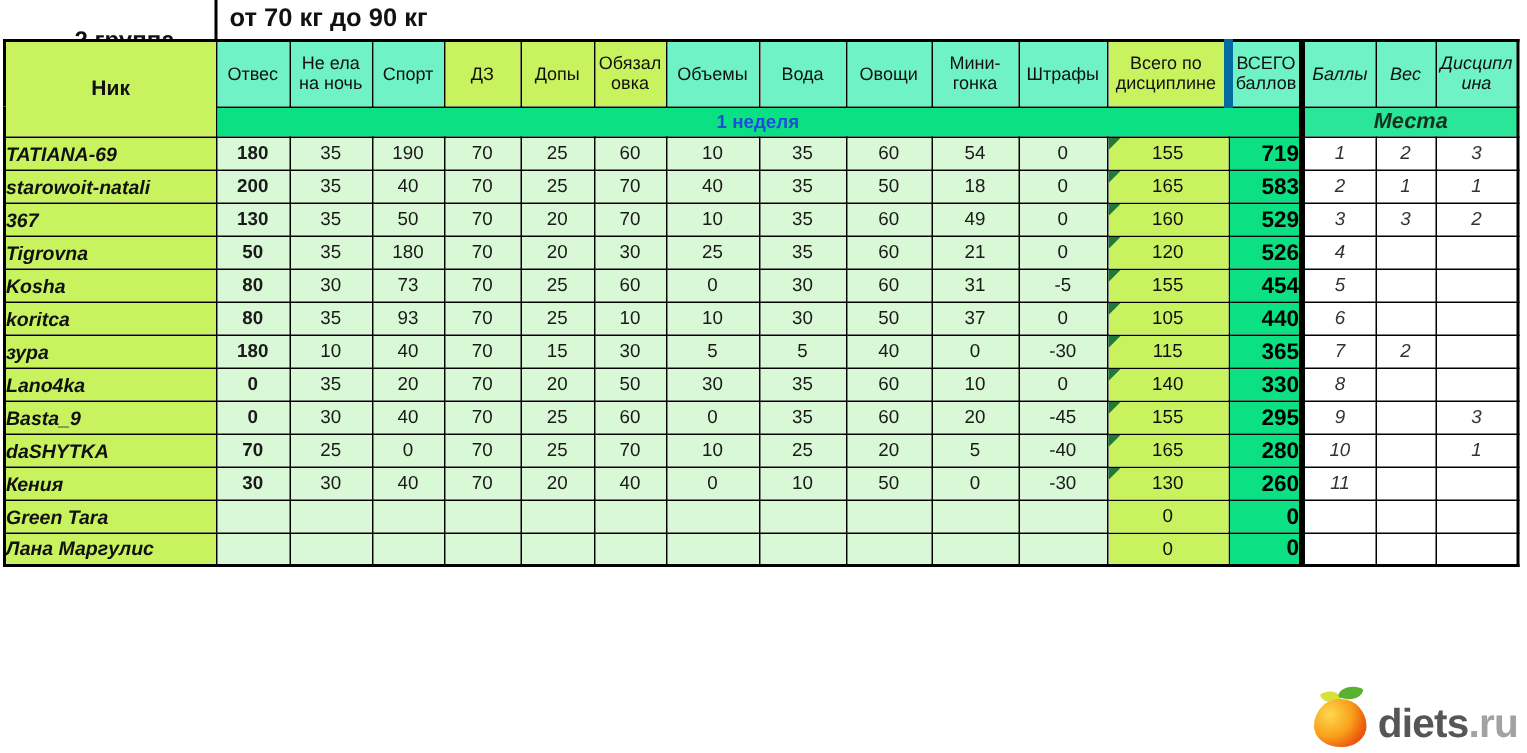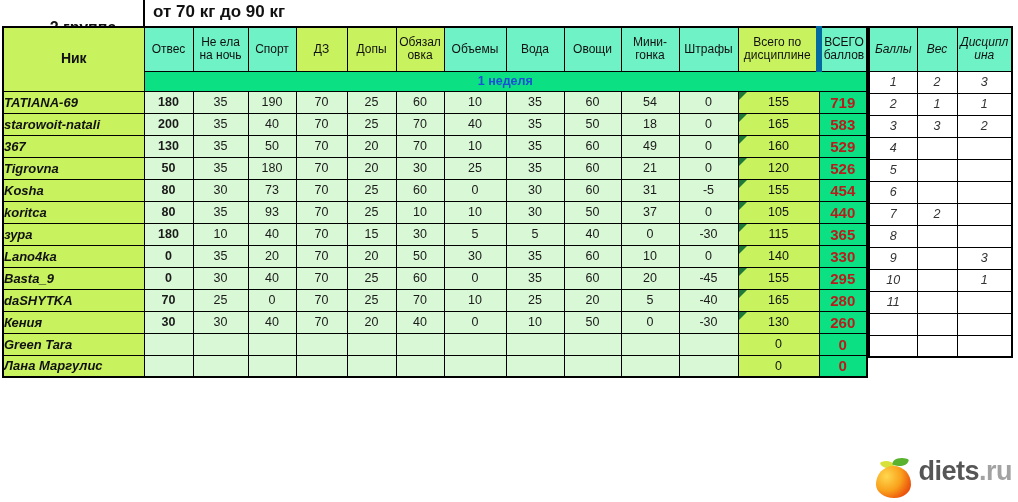--- a/index.html
+++ b/index.html
@@ -29,25 +29,25 @@
   .hdr-nick{background:#C9F35E;font-weight:bold;font-size:14px;border-right:2px solid #000;}
   .band{background:#0BE183;text-align:center;font-weight:bold;font-size:12.5px;color:#1d4ed8;}
   .band-places{background:#2BE698;font-size:14.5px;font-style:italic;color:#14321f;}
   .c-name{background:#C9F35E;font-weight:bold;font-style:italic;font-size:13px;
     text-align:left;padding-left:6px;border-right:2px solid #000;white-space:nowrap;}
   .c-val{background:#D9F8D5;text-align:center;font-size:12.5px;color:#1a1a1a;}
   .c-val.b{font-weight:bold;}
   .c-tot{background:#C9F35E;text-align:center;font-weight:normal;font-size:12.5px;position:relative;}
   .tri{position:absolute;left:0;top:0;width:0;height:0;
     border-top:8px solid #1F7A38;border-right:8px solid transparent;}
-  .c-grand{background:#0BE183;text-align:center;font-weight:bold;font-size:15px;
-    border-left:2px solid #000;color:#b91c1c;}
+  .c-grand{background:#0BE183;text-align:right;font-weight:bold;font-size:15px;
+    border-left:2px solid #000;color:#000000;}
   .c-place{background:#ffffff;text-align:center;font-style:italic;font-size:12.5px;color:#333;}
   
-  .logo{position:absolute;right:6px;bottom:4px;display:flex;align-items:flex-start;gap:5px;}
+  .logo{position:absolute;right:6px;bottom:4px;display:flex;align-items:flex-end;gap:5px;}
   .apple{position:relative;width:38px;height:42px;}
   .apple-body{position:absolute;bottom:0;left:1px;width:35px;height:32px;
     border-radius:50% 50% 48% 52%/58% 58% 44% 44%;
     background:radial-gradient(circle at 30% 32%,#ffd84f,#f9a11c 45%,#ee5f0f 72%,#db3404 96%);}
   .leaf-green{position:absolute;top:1px;left:18px;width:15px;height:10px;background:#58b22e;
     border-radius:85% 15% 85% 15%;transform:rotate(16deg);}
   .leaf-yellow{position:absolute;top:4px;left:6px;width:12px;height:9px;background:#d8e13a;
     border-radius:15% 85% 15% 85%;transform:rotate(-24deg);}
   .logo-text{font-size:27px;font-weight:bold;color:#565656;letter-spacing:-0.5px;
     text-shadow:-1px -1px 0 #fff,1px -1px 0 #fff,-1px 1px 0 #fff,1px 1px 0 #fff,0 0 4px #fff;}
@@ -313,20 +313,23 @@
     <col style="width:48px">
       <col style="width:40px">
       <col style="width:55px">
   </colgroup>
   <tbody>
       <tr class="hdr-row">
         <th class="hdr it">Баллы</th>
         <th class="hdr it">Вес</th>
         <th class="hdr it brk">Дисциплина</th>
       </tr>
+      <tr class="band-row">
+        <td class="band band-places" colspan="3">Места</td>
+      </tr>
       <tr class="data-row">
         <td class="c-place">1</td>
         <td class="c-place">2</td>
         <td class="c-place">3</td>
       </tr>
       <tr class="data-row">
         <td class="c-place">2</td>
         <td class="c-place">1</td>
         <td class="c-place">1</td>
       </tr>

